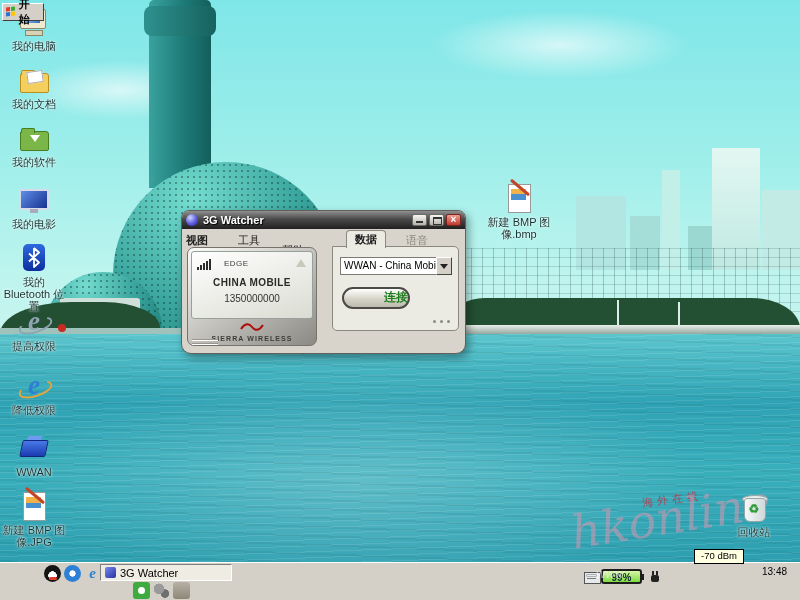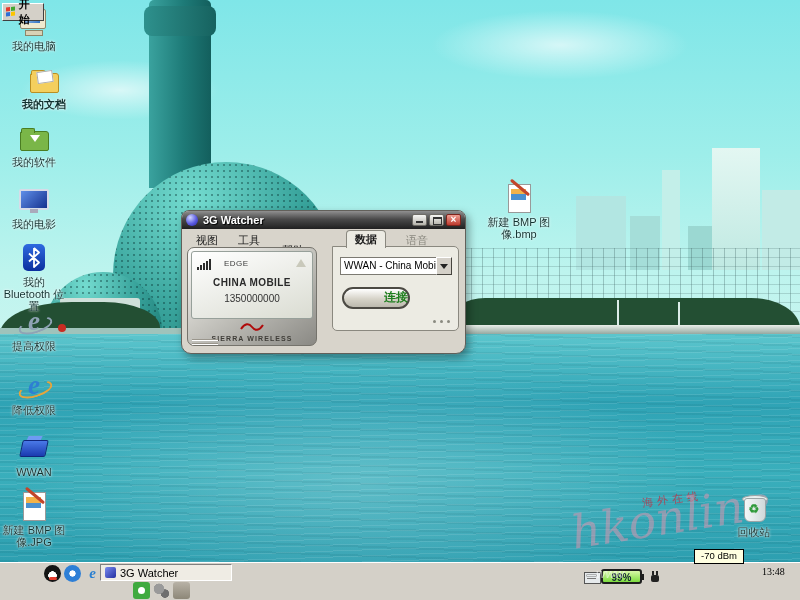--- a/index.html
+++ b/index.html
@@ -202,21 +202,21 @@
   .t-vol::after{content:"×";position:absolute;right:0;top:0;color:#d22;font-weight:bold;font-size:12px;}
   .t-ring{border:3px solid #8f8f8f;border-radius:50%;}
   .t-chart{background:#f2f6f2;border:1px solid #334a66;}
   .t-chart::after{content:"";position:absolute;left:2px;bottom:2px;right:2px;height:8px;
     background:repeating-linear-gradient(90deg,#1f8f2f 0 2px,transparent 2px 5px);}
   .t-dark{background:#1c2738;}
   .t-dark::after{content:"";position:absolute;left:3px;bottom:3px;width:10px;height:7px;
     background:repeating-linear-gradient(90deg,#cfd8e8 0 2px,transparent 2px 4px);}
   .t-red{background:#f7f3ee;color:#c22222;font-weight:bold;font-size:11px;}
   .t-hui{background:#17233a;color:#fff;}
-  .clock{left:762px;top:566px;font-size:10px;color:#000;z-index:55;font-family:Liberation Serif, serif;}
+  .clock{left:762px;top:566px;font-size:10px;color:#000;z-index:55;}
 </style>
 </head>
 <body>
 
 <div class="stage">
 
   <div class="abs sky"></div>
   <div class="abs cloud" style="left:430px;top:10px;width:260px;height:70px;"></div>
   <div class="abs cloud" style="left:20px;top:60px;width:200px;height:60px;"></div>
   <div class="abs tower"></div>
@@ -245,21 +245,21 @@
   <div class="abs wm-www">www</div>
 
   <div class="abs dicon" style="left:2px;top:8px;">
     <div class="ic ic-computer">
         <div class="mon"></div>
         <div class="scr"></div>
         <div class="base"></div>
       </div>
     <div class="lbl">我的电脑</div>
   </div>
-  <div class="abs dicon" style="left:12px;top:66px;font-weight:bold;">
+  <div class="abs dicon" style="left:2px;top:66px;">
     <div class="ic">
         <div class="ic-folder">
           <div class="paper"></div>
         </div>
       </div>
     <div class="lbl">我的文档</div>
   </div>
   <div class="abs dicon" style="left:2px;top:124px;">
     <div class="ic">
         <div class="ic-folder ic-folder-green">
@@ -329,21 +329,21 @@
   <div class="abs win">
     <div class="tbar">
       <div class="appico"></div>
       <div class="ttl">3G Watcher</div>
       <div class="tb-btns">
         <div class="tbb min"></div>
         <div class="tbb cmp"></div>
         <div class="tbb close">×</div>
       </div>
     </div>
-    <span class="menu-item" style="left:10px;">视图</span>
+    <span class="menu-item" style="left:0;font-weight:bold;">视图</span>
     <span class="menu-item" style="left:52px;">工具</span>
     <span class="menu-item" style="left:96px;margin-top:10px;">帮助</span>
 
     <div class="panel">
       <div class="lcd">
         <div class="bars">
           <i style="height:3px"></i>
             <i style="height:5px"></i>
             <i style="height:7px"></i>
             <i style="height:9px"></i>

